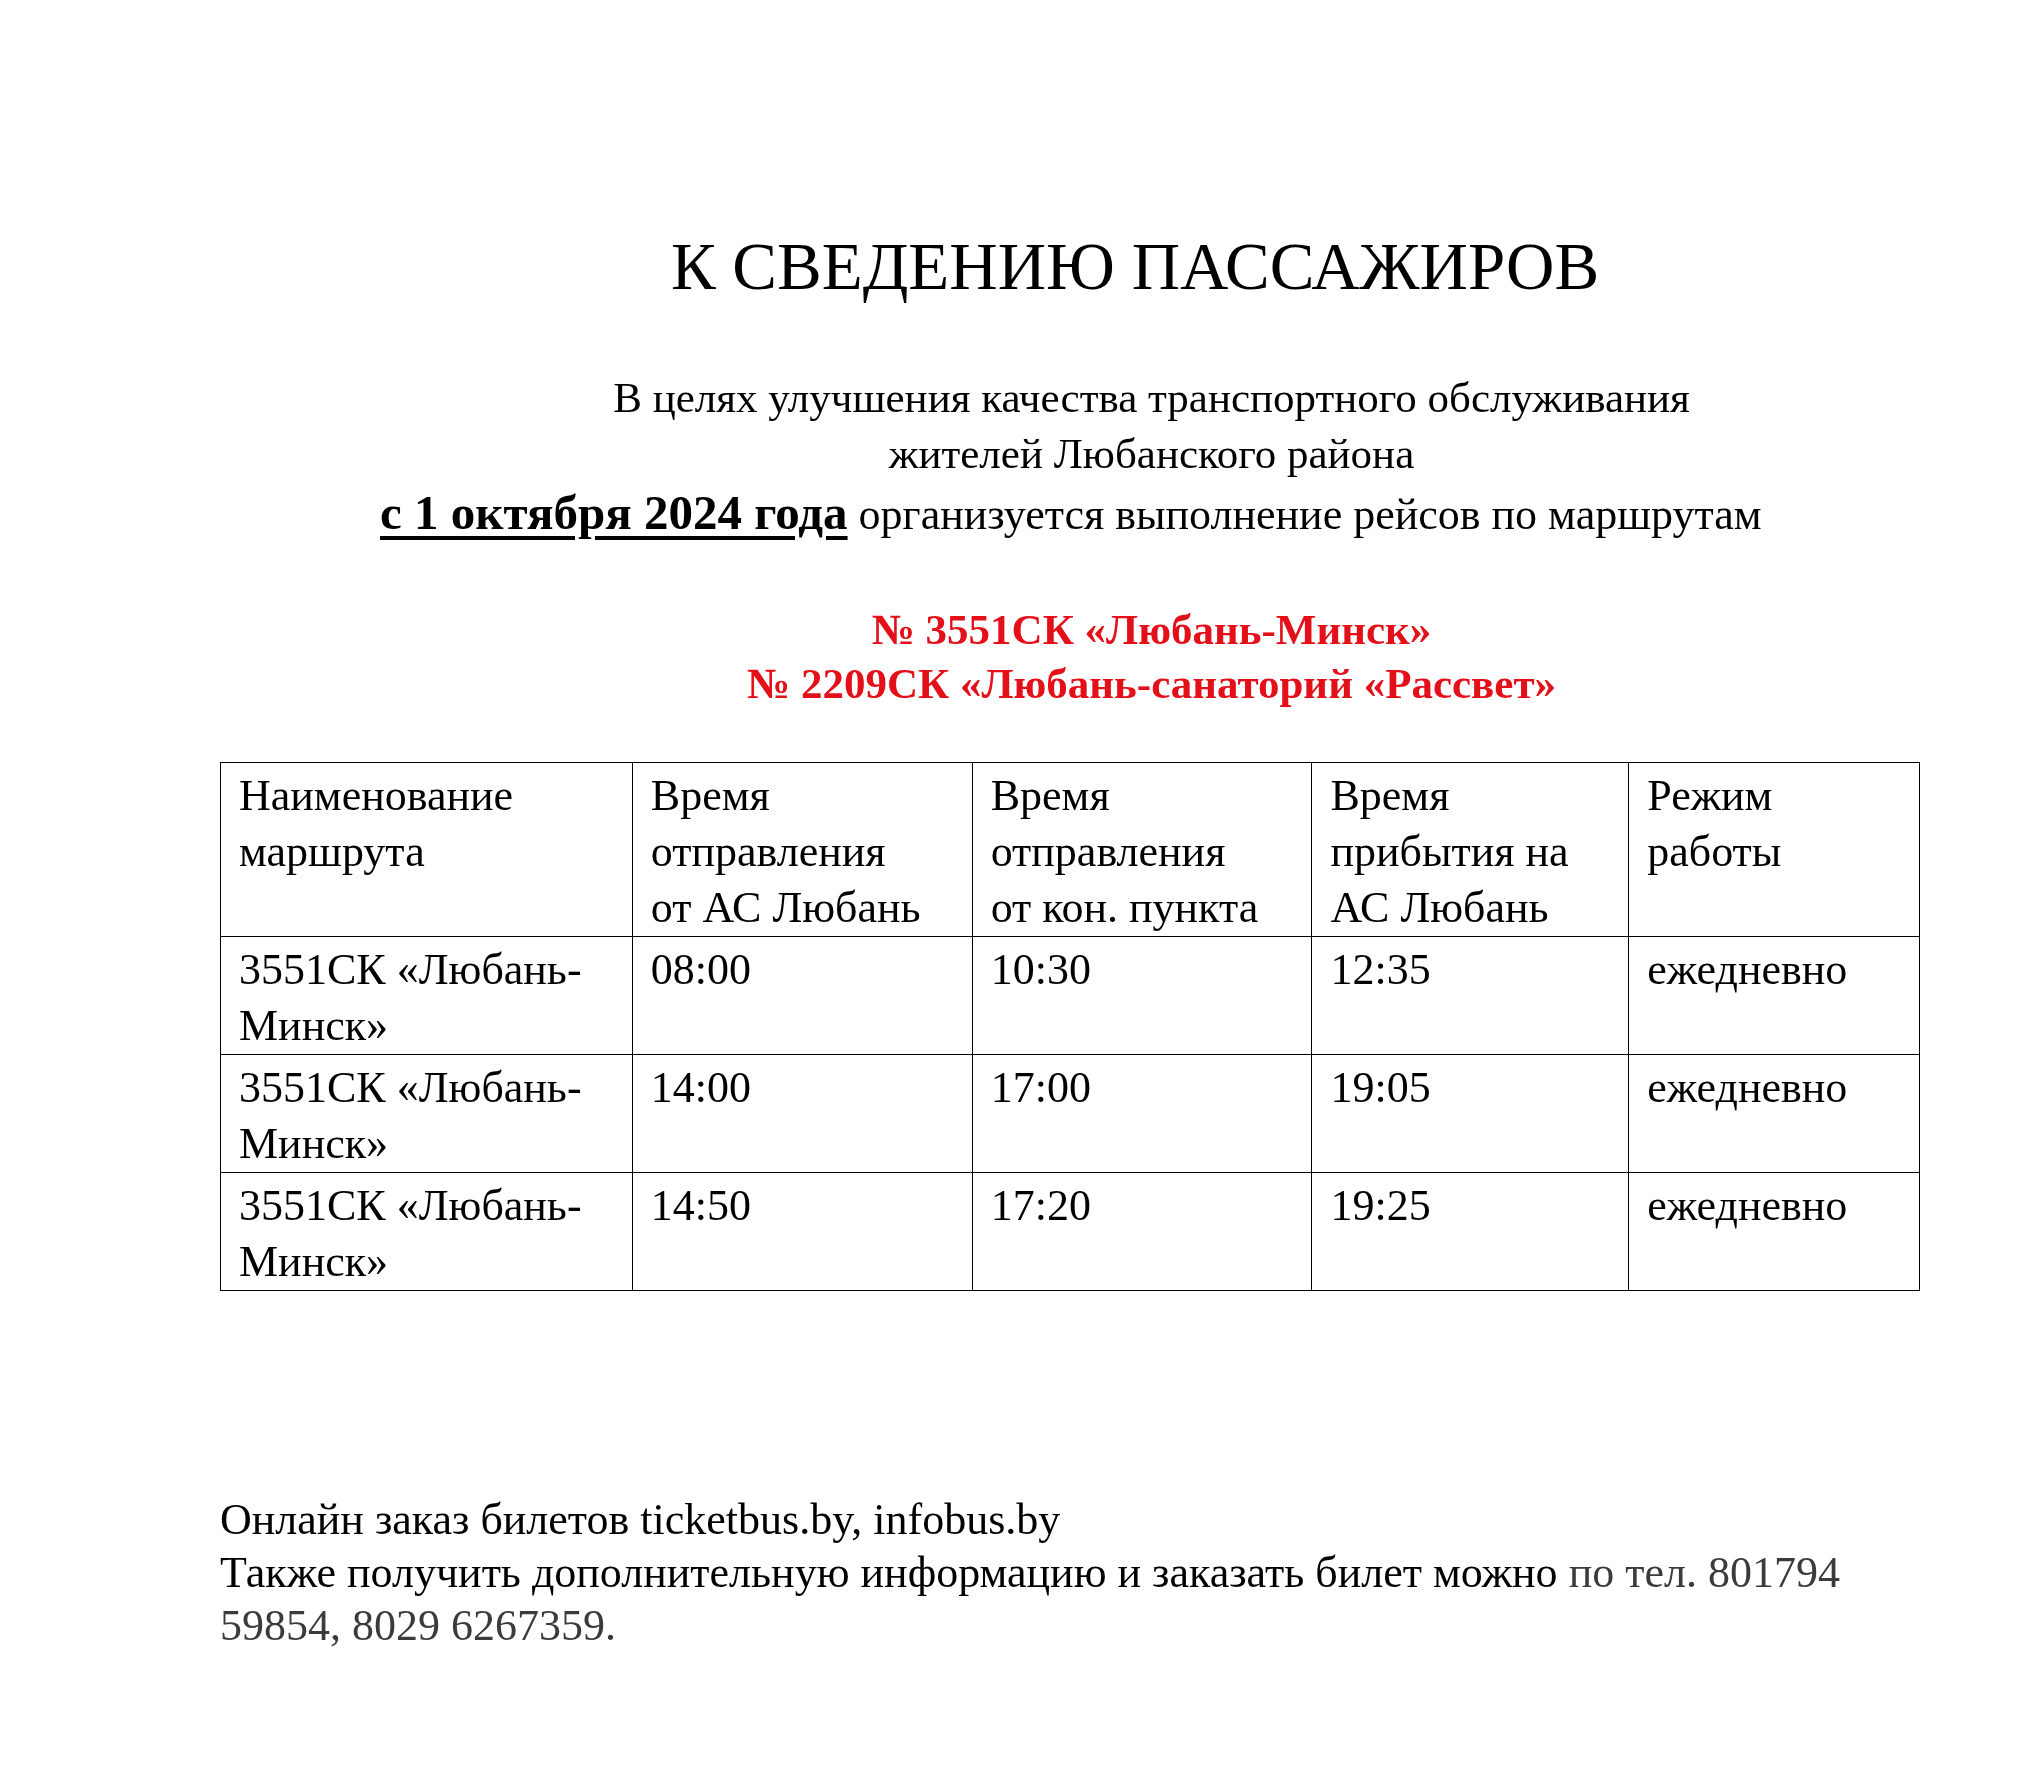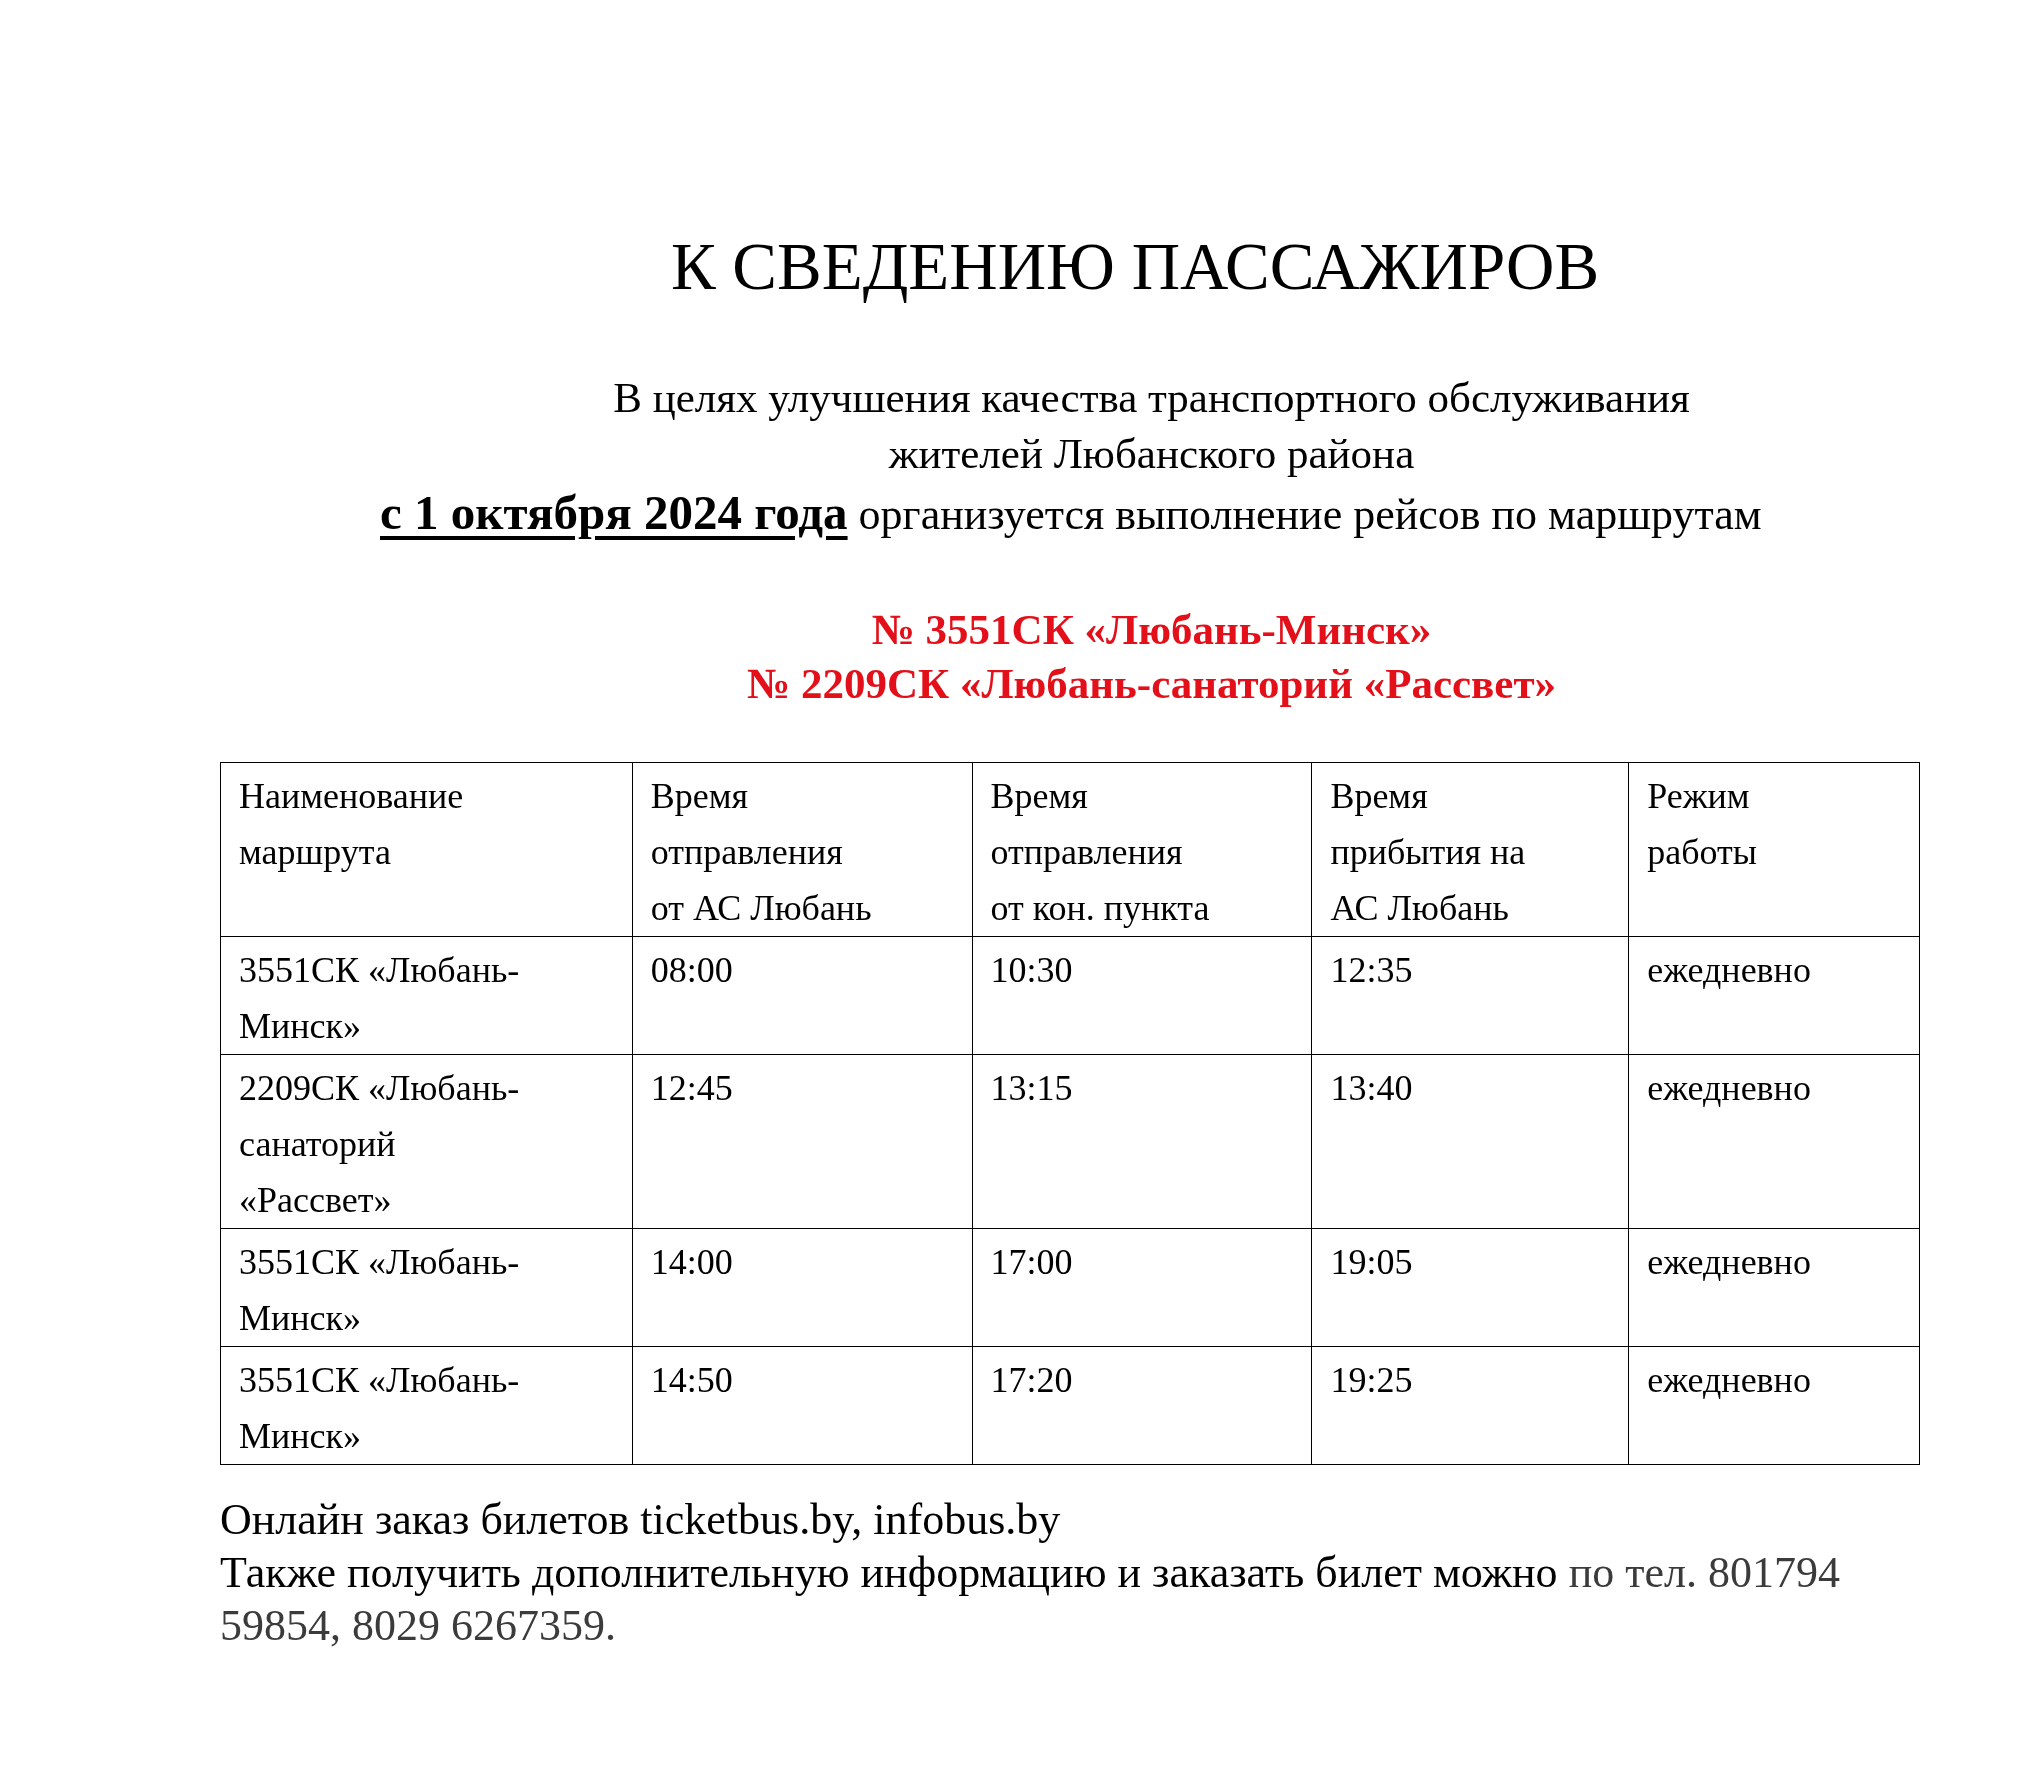--- a/index.html
+++ b/index.html
@@ -70,21 +70,21 @@
     }
     .routes.r1 { top: 603px; }
     .routes.r2 { top: 657px; }
 
     table.schedule {
       position: absolute;
       left: 220px;
       top: 762px;
       width: 1700px;
       border-collapse: collapse;
-      font-size: 36px;
+      font-size: 44px;
       line-height: 56px;
     }
     table.schedule td, table.schedule th {
       border: 1.6px solid #000;
       vertical-align: top;
       text-align: left;
       font-weight: normal;
       padding: 5px 16.4px 0 18px;
       box-sizing: border-box;
     }
@@ -165,31 +165,20 @@
       <td>
         <span class="cell-line">3551СК «Любань-</span>
         <span class="cell-line">Минск»</span>
       </td>
       <td>08:00</td>
       <td>10:30</td>
       <td>12:35</td>
       <td>ежедневно</td>
     </tr>
 
-    <tr class="row-3">
-      <td>
-        <span class="cell-line">2209СК «Любань-</span>
-        <span class="cell-line">санаторий</span>
-        <span class="cell-line">«Рассвет»</span>
-      </td>
-      <td>12:45</td>
-      <td>13:15</td>
-      <td>13:40</td>
-      <td>ежедневно</td>
-    </tr>
 
     <tr class="row-4">
       <td>
         <span class="cell-line">3551СК «Любань-</span>
         <span class="cell-line">Минск»</span>
       </td>
       <td>14:00</td>
       <td>17:00</td>
       <td>19:05</td>
       <td>ежедневно</td>

